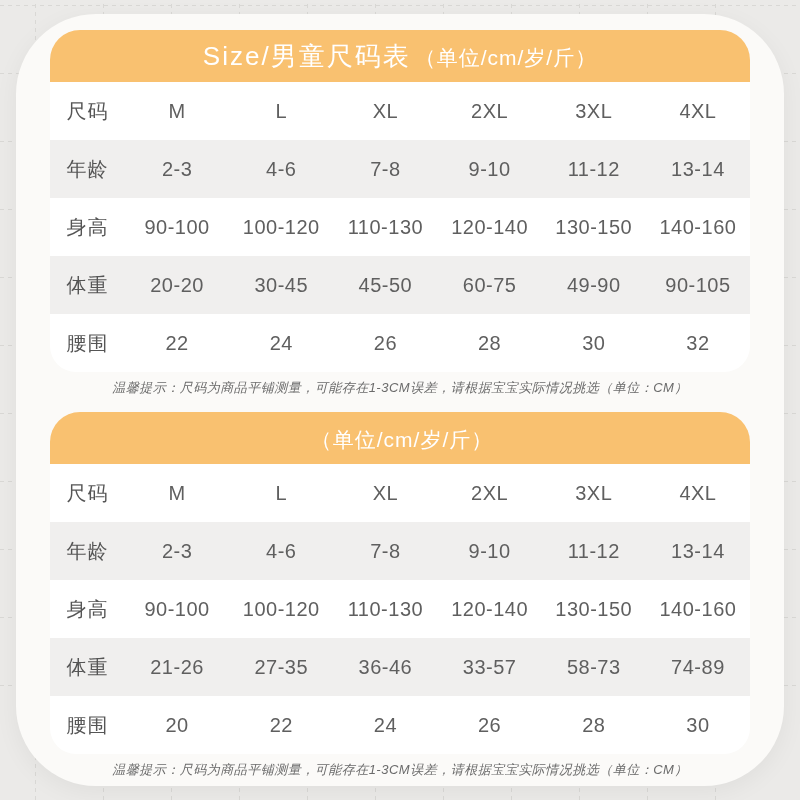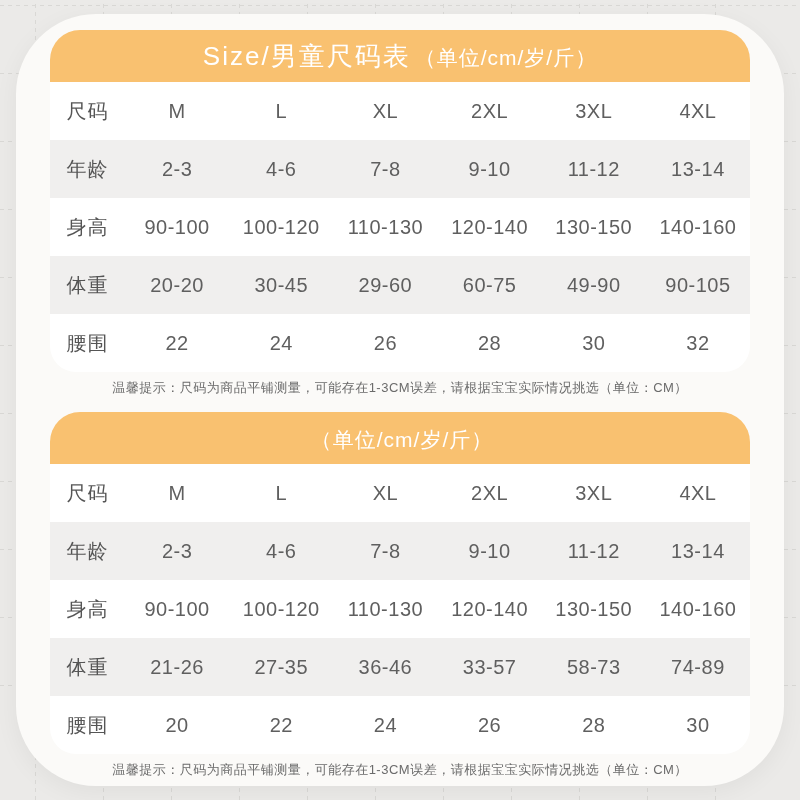--- a/index.html
+++ b/index.html
@@ -48,21 +48,21 @@
   }
   .t-main{font-size:26px;font-weight:300;letter-spacing:2px;}
   .t-sub{font-size:21px;font-weight:300;letter-spacing:1px;margin-left:4px;position:relative;top:2px;}
   .tbl-rows{border-radius:0 0 26px 26px;overflow:hidden;}
   .row{display:flex;height:58px;align-items:center;background:var(--row-bg);}
   .row.alt{background:var(--row-alt-bg);}
   .cell{flex:1;text-align:center;font-size:20px;color:var(--value-text);letter-spacing:0.5px;}
   .cell.label{flex:0 0 75px;color:var(--label-text);font-size:20px;letter-spacing:1px;}
   .note{
     margin-top:8px;text-align:center;font-size:13px;line-height:16px;
-    color:var(--note-text);letter-spacing:0.5px;
+    color:var(--note-text);letter-spacing:0.5px;font-style:italic;
   }
 </style>
 </head>
 <body>
 
 <div class="page">
   <div class="card">
     <div id="tables">
         <section class="size-table">
           <header class="tbl-header">
@@ -94,21 +94,21 @@
               <div class="cell">100-120</div>
               <div class="cell">110-130</div>
               <div class="cell">120-140</div>
               <div class="cell">130-150</div>
               <div class="cell">140-160</div>
             </div>
             <div class="row alt">
               <div class="cell label">体重</div>
               <div class="cell">20-20</div>
               <div class="cell">30-45</div>
-              <div class="cell">29-60</div>
+              <div class="cell">45-50</div>
               <div class="cell">60-75</div>
               <div class="cell">49-90</div>
               <div class="cell">90-105</div>
             </div>
             <div class="row">
               <div class="cell label">腰围</div>
               <div class="cell">22</div>
               <div class="cell">24</div>
               <div class="cell">26</div>
               <div class="cell">28</div>

